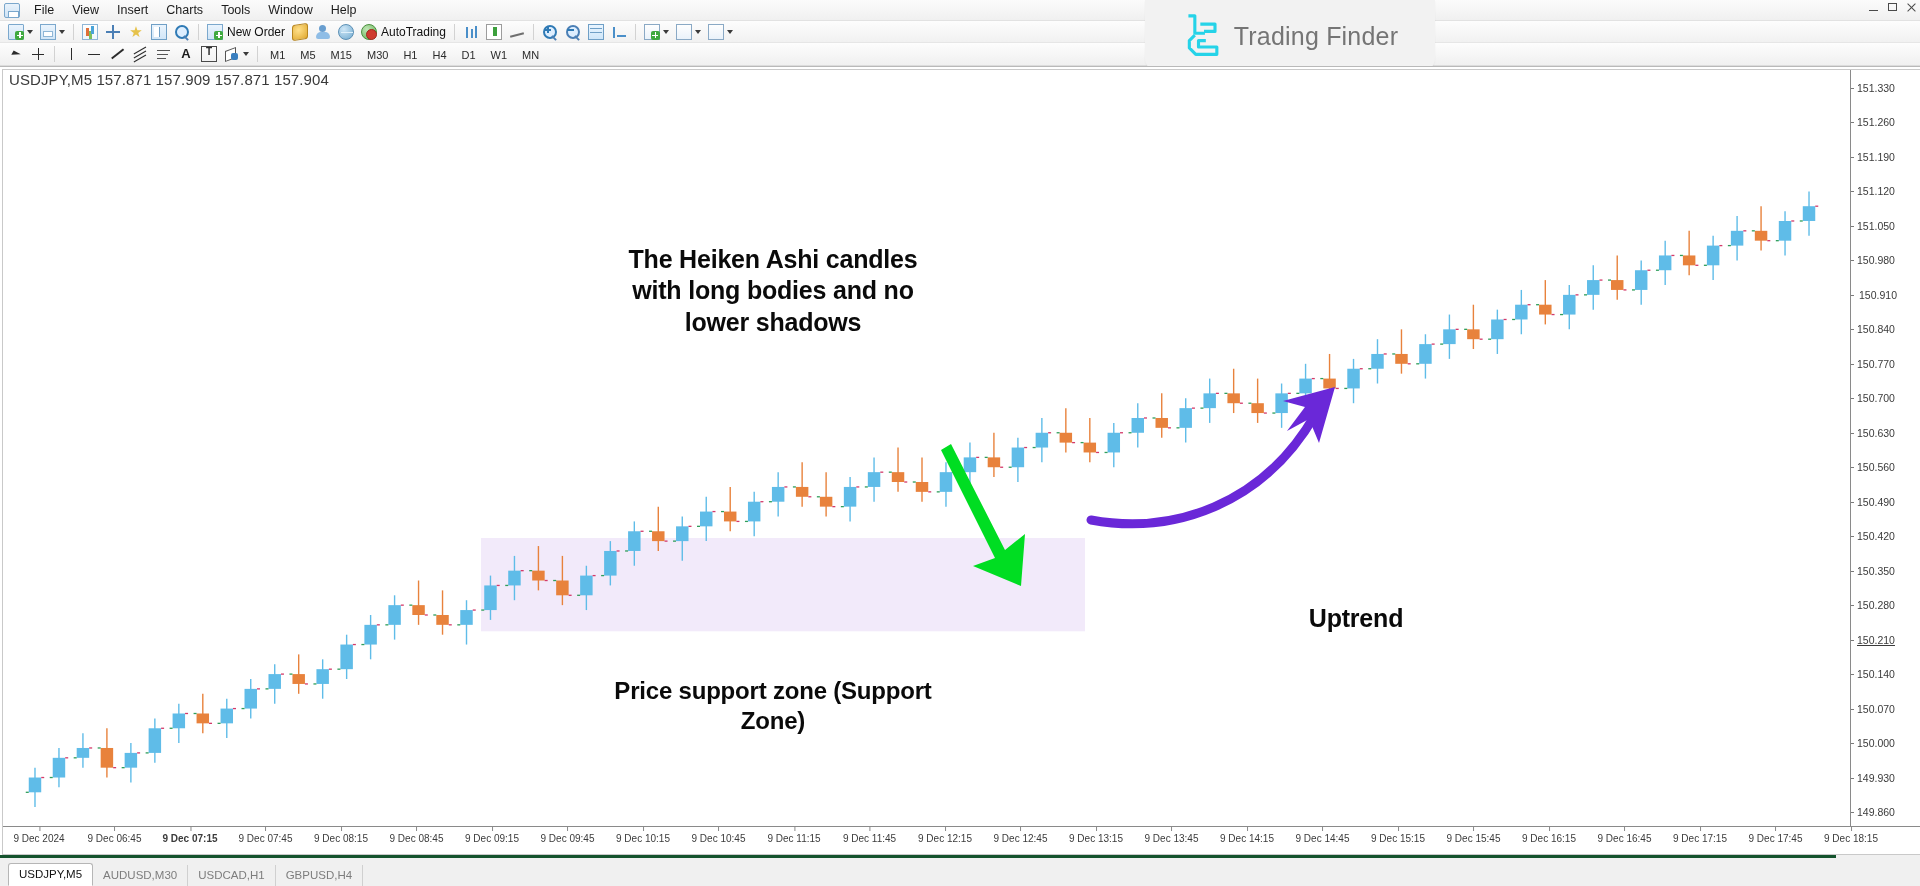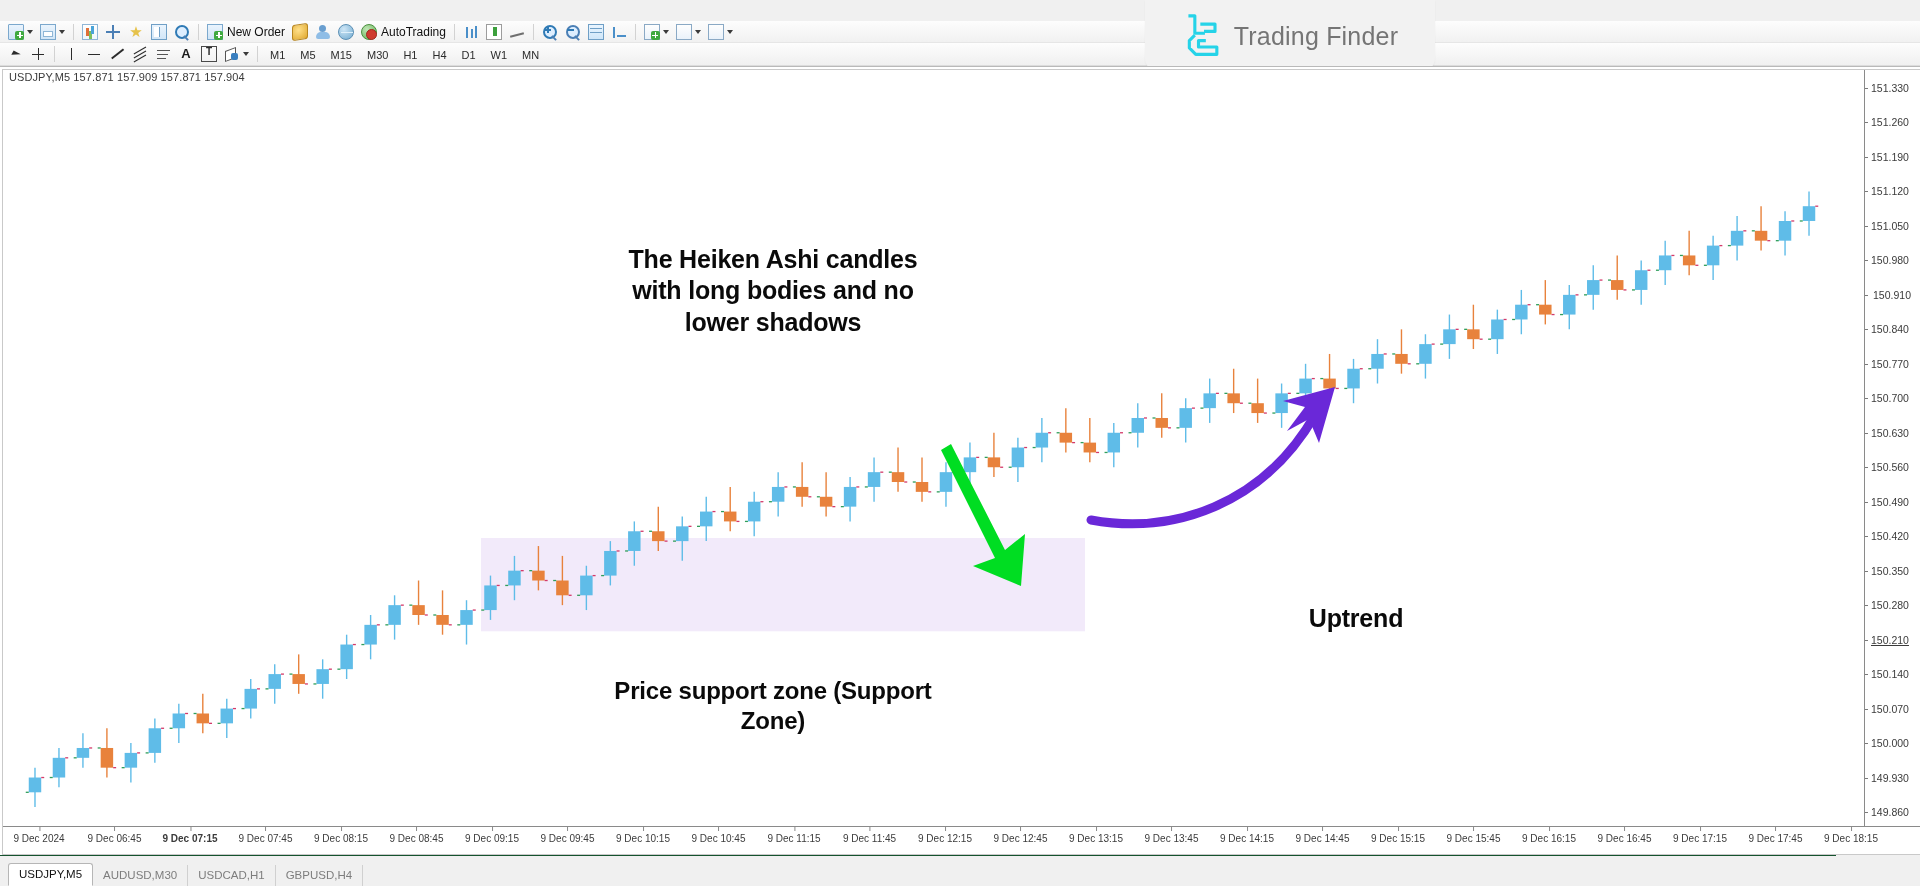--- a/index.html
+++ b/index.html
@@ -169,26 +169,26 @@
   
   .chart-wrap {
     position: absolute; left: 0; top: 66px; width: 1920px; height: 789px;
     background: #ffffff; border-top: 1px solid #b9b9b9;
   }
   .chart-inner {
     position: absolute; left: 2px; top: 2px; right: 0; bottom: 0;
     border: 1px solid #c9c9c9; border-right: none; background: #fff; overflow: hidden;
   }
   .quote-line {
-    position: absolute; left: 6px; top: 1px; font-size: 11px; color: #3a3a3a;
+    position: absolute; left: 6px; top: 1px; font-size: 15px; color: #3a3a3a;
     letter-spacing: .1px; white-space: nowrap; z-index: 6;
   }
   .plot { position: absolute; left: 0; top: 0; width: 1872px; height: 760px; }
   .price-axis {
-    position: absolute; right: 0; top: 0; width: 56px; height: 760px;
+    position: absolute; right: 0; top: 0; width: 70px; height: 760px;
     border-left: 1px solid #8a8a8a; background: #fff;
   }
   .p-tick {
     position: absolute; left: 0; width: 48px; font-size: 10.5px; color: #3b3b3b;
     white-space: nowrap; padding-left: 6px; transform: translateY(-50%);
   }
   .p-tick::before { content:""; position:absolute; left:0; top:50%; width:3px; height:1px; background:#7a7a7a; }
   .time-axis {
     position: absolute; left: 0; bottom: 0; width: 1920px; height: 28px;
     border-top: 1px solid #8a8a8a; background: #fff;
@@ -204,37 +204,60 @@
     position: absolute; font-weight: 700; color: #0a0a0a; text-align: center;
     line-height: 1.25; letter-spacing: -.2px; z-index: 5;
   }
   .ann-ha { left: 600px; top: 174px; width: 340px; font-size: 25px; }
   .ann-support { left: 600px; top: 606px; width: 340px; font-size: 24px; }
   .ann-uptrend { left: 1268px; top: 533px; width: 170px; font-size: 25px; }
 
   
   .tabbar {
     position: absolute; left: 0; bottom: 0; width: 1836px; height: 31px;
-    background: #f0f0f0; border-top: 1px solid #14532d;
+    background: #f0f0f0; border-top: 3px solid #14532d;
     display: flex; align-items: flex-end; padding-left: 8px;
   }
   .chart-tab {
     font-size: 11.5px; color: #7d7d7d; padding: 4px 10px 5px; height: 21px;
     white-space: nowrap; border-right: 1px solid #d0d0d0;
   }
   .chart-tab.active {
     color: #111; background: #fff; border: 1px solid #b6b6b6; border-bottom: 1px solid #fff;
     border-radius: 3px 3px 0 0; font-weight: 400; height: 23px;
   }
 </style>
 </head>
 <body>
 
 <div id="app">
 
+  <div class="menubar">
+    <div class="mt-icon"></div>
+    <div class="menu-item">File</div>
+    <div class="menu-item">View</div>
+    <div class="menu-item">Insert</div>
+    <div class="menu-item">Charts</div>
+    <div class="menu-item">Tools</div>
+    <div class="menu-item">Window</div>
+    <div class="menu-item">Help</div>
+
+    <div class="win-btns">
+      <div class="win-btn wb-min">
+          <i></i>
+        </div>
+      <div class="win-btn wb-max">
+          <i></i>
+        </div>
+      <div class="win-btn wb-close">
+          <i></i>
+          <i></i>
+        </div>
+    </div>
+  </div>
 
   <div class="toolbar1">
     <div class="tb-btn">
       <span class="ico ico-doc">
           <span class="plusdot"></span>
         </span>
       <span class="caret"></span>
     </div>
     <div class="tb-btn">
       <span class="ico ico-win"></span>

